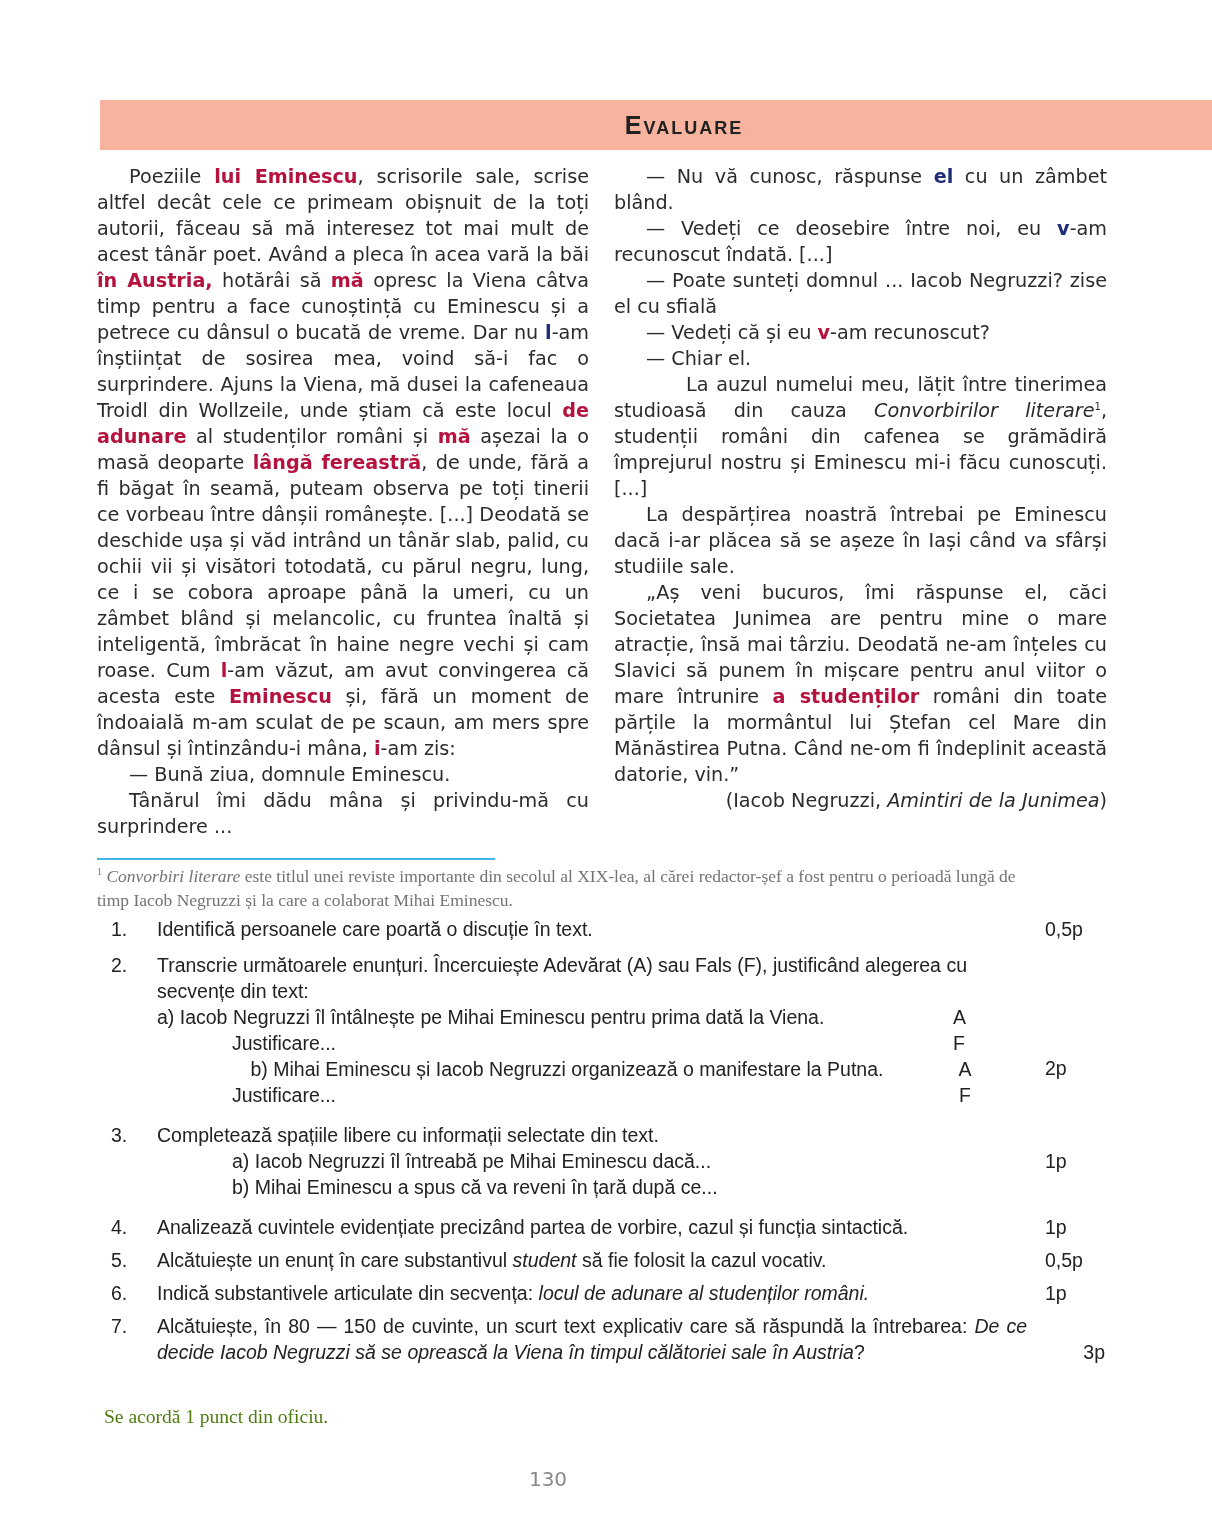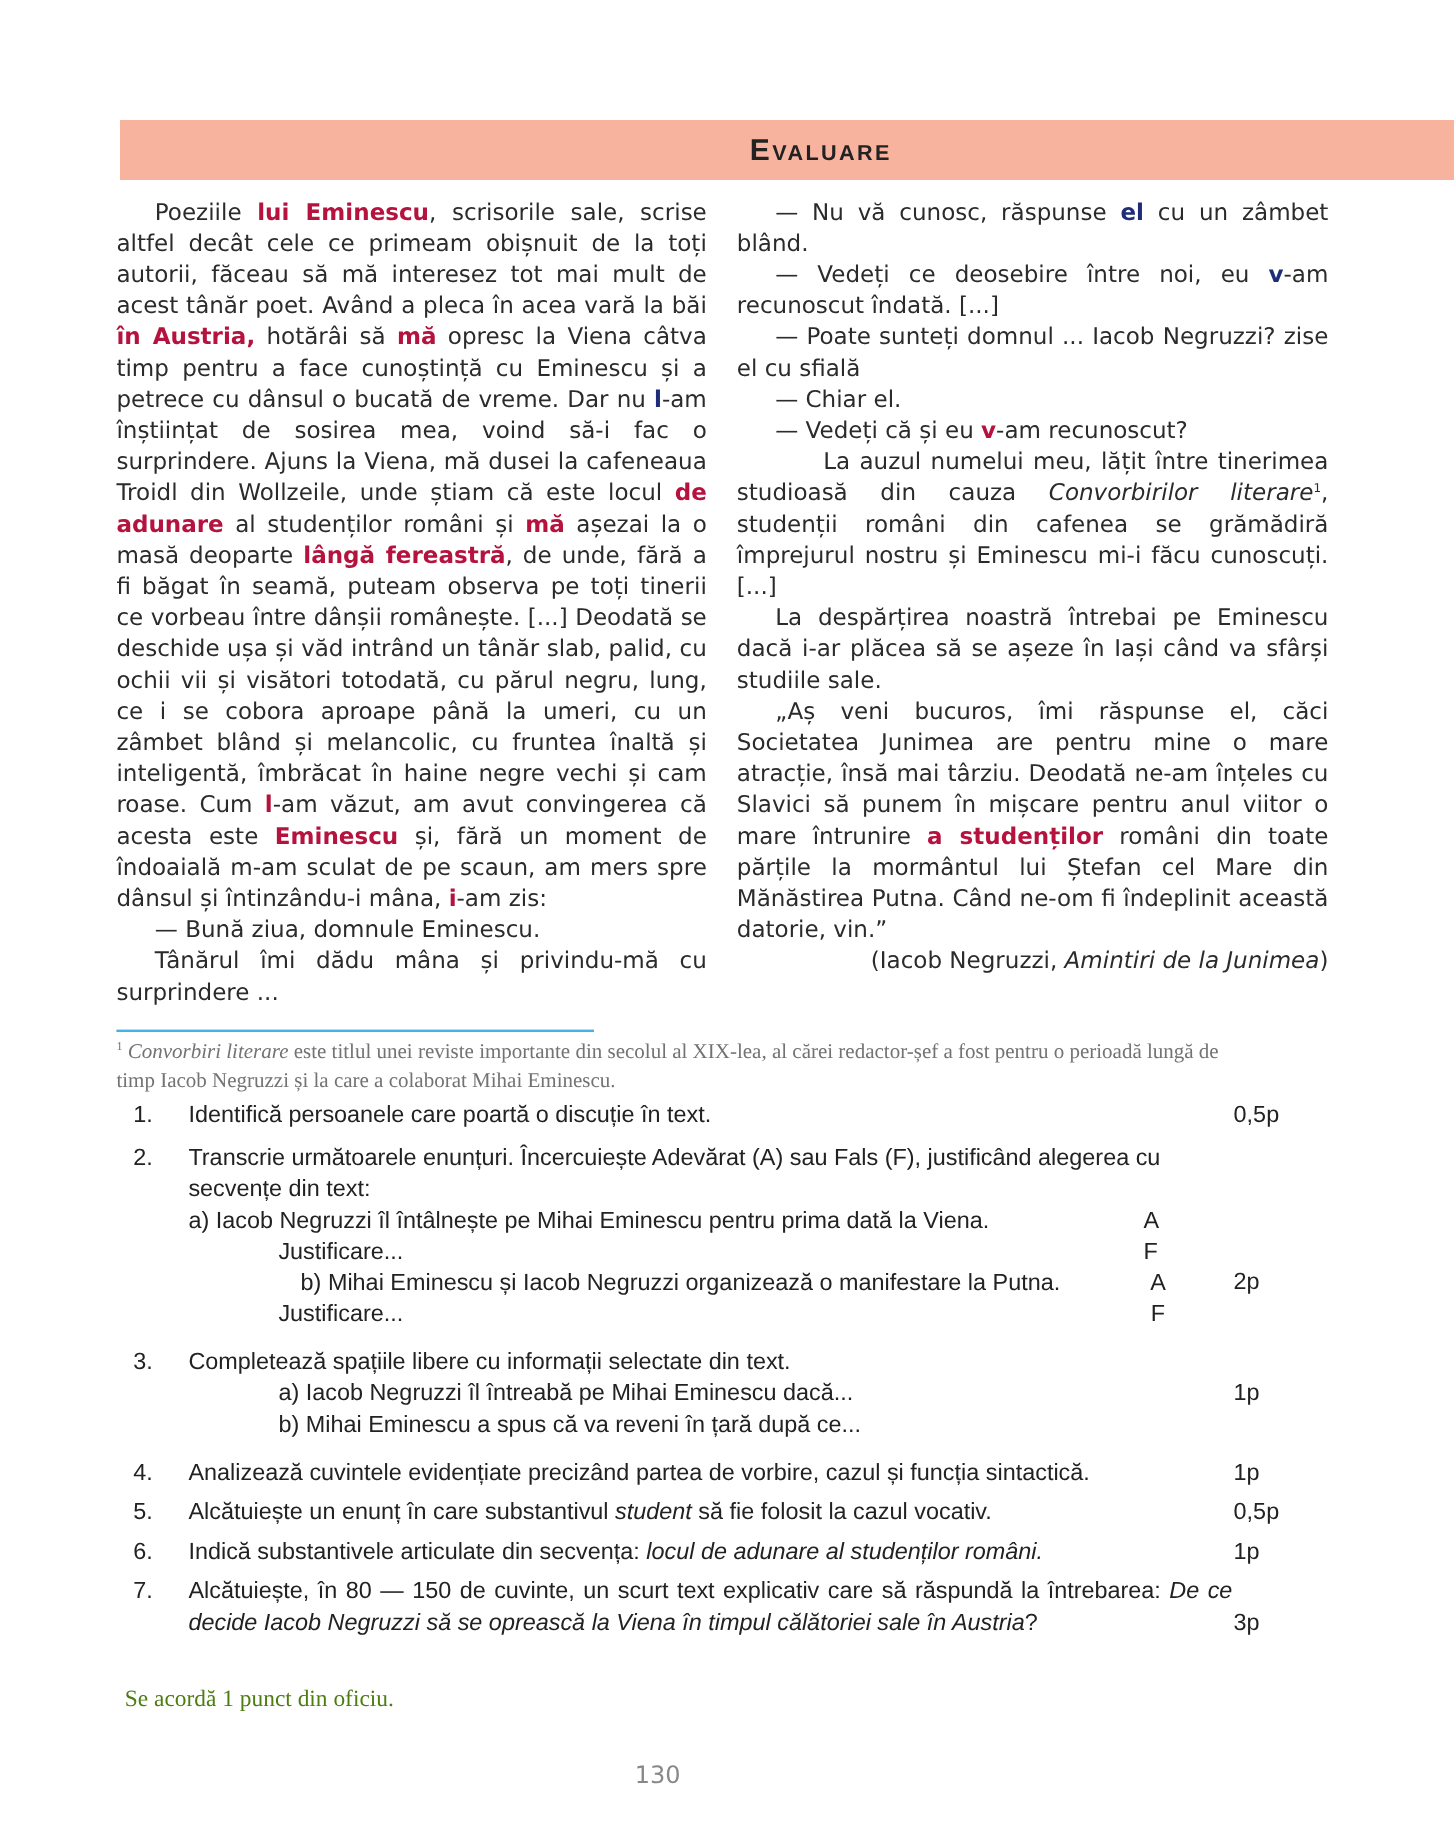--- a/index.html
+++ b/index.html
@@ -20,21 +20,21 @@
   .it { font-style: italic; }
   sup { font-size: 10px; line-height: 0; }
   .fn-rule { position: absolute; left: 97px; top: 858px; width: 398px; height: 2px; background: #43b2e6; }
   .footnote { position: absolute; left: 97px; top: 864px; width: 940px; font-family: "Liberation Serif", serif;
               font-size: 17.5px; line-height: 24px; color: #737373; }
   .questions { position: absolute; left: 97px; top: 916px; width: 1010px; font-family: "Liberation Sans", sans-serif;
                font-size: 19.5px; line-height: 26px; color: #222; }
   .q { position: relative; display: flex; }
   .q-num { width: 60px; flex: 0 0 60px; padding-left: 14px; box-sizing: border-box; }
   .q-body { width: 870px; }
-  .q-pts { position: absolute; right: 19px; width: 60px; text-align: left; }
+  .q-pts { position: absolute; right: 2px; width: 60px; text-align: left; }
   .sub-indent { padding-left: 75px; }
   .just { padding-left: 75px; }
   .af { position: absolute; }
   .footer-note { position: absolute; left: 104px; top: 1406px; font-family: Liberation Serif, serif;
                  font-size: 19.5px; color: #4d7c0f; }
   .page-num { position: absolute; left: 0; width: 1096px; top: 1467px; text-align: center;
               font-size: 20px; color: #888; }
 </style>
 </head>
 <body>
@@ -45,22 +45,22 @@
 
 <div class="col col-left" id="col-left">
     <p class="p"><span>Poeziile </span><span class="hl-red">lui Eminescu</span><span>, scrisorile sale, scrise altfel decât cele ce primeam obișnuit de la toți autorii, făceau să mă interesez tot mai mult de acest tânăr poet. Având a pleca în acea vară la băi </span><span class="hl-red">în Austria,</span><span> hotărâi să </span><span class="hl-red">mă</span><span> opresc la Viena câtva timp pentru a face cunoștință cu Eminescu și a petrece cu dânsul o bucată de vreme. Dar nu </span><span class="hl-blue">l</span><span>-am înștiințat de sosirea mea, voind să-i fac o surprindere. Ajuns la Viena, mă dusei la cafeneaua Troidl din Wollzeile, unde știam că este locul </span><span class="hl-red">de adunare</span><span> al studenților români și </span><span class="hl-red">mă</span><span> așezai la o masă deoparte </span><span class="hl-red">lângă fereastră</span><span>, de unde, fără a fi băgat în seamă, puteam observa pe toți tinerii ce vorbeau între dânșii românește. [...] Deodată se deschide ușa și văd intrând un tânăr slab, palid, cu ochii vii și visători totodată, cu părul negru, lung, ce i se cobora aproape până la umeri, cu un zâmbet blând și melancolic, cu fruntea înaltă și inteligentă, îmbrăcat în haine negre vechi și cam roase. Cum </span><span class="hl-red">l</span><span>-am văzut, am avut convingerea că acesta este </span><span class="hl-red">Eminescu</span><span> și, fără un moment de îndoaială m-am sculat de pe scaun, am mers spre dânsul și întinzându-i mâna, </span><span class="hl-red">i</span><span>-am zis:</span></p>
     <p class="p"><span>— Bună ziua, domnule Eminescu.</span></p>
     <p class="p"><span>Tânărul îmi dădu mâna și privindu-mă cu surprindere ...</span></p>
   </div>
 <div class="col col-right" id="col-right">
     <p class="p"><span>— Nu vă cunosc, răspunse </span><span class="hl-blue">el</span><span> cu un zâmbet blând.</span></p>
     <p class="p"><span>— Vedeți ce deosebire între noi, eu </span><span class="hl-blue">v</span><span>-am recunoscut îndată. [...]</span></p>
     <p class="p"><span>— Poate sunteți domnul ... Iacob Negruzzi? zise el cu sfială</span></p>
+    <p class="p"><span>— Vedeți că și eu </span><span class="hl-red">v</span><span>-am recunoscut?</span></p>
     <p class="p"><span>— Chiar el.</span></p>
-    <p class="p"><span>— Vedeți că și eu </span><span class="hl-red">v</span><span>-am recunoscut?</span></p>
     <p class="p deep"><span>La auzul numelui meu, lățit între tinerimea studioasă din cauza </span><span class="it">Convorbirilor literare</span><sup>1</sup><span>, studenții români din cafenea se grămădiră împrejurul nostru și Eminescu mi-i făcu cunoscuți. [...]</span></p>
     <p class="p"><span>La despărțirea noastră întrebai pe Eminescu dacă i-ar plăcea să se așeze în Iași când va sfârși studiile sale.</span></p>
     <p class="p"><span>„Aș veni bucuros, îmi răspunse el, căci Societatea Junimea are pentru mine o mare atracție, însă mai târziu. Deodată ne-am înțeles cu Slavici să punem în mișcare pentru anul viitor o mare întrunire </span><span class="hl-red">a studenților</span><span> români din toate părțile la mormântul lui Ștefan cel Mare din Mănăstirea Putna. Când ne-om fi îndeplinit această datorie, vin.”</span></p>
     <p class="p src"><span>(Iacob Negruzzi, </span><span class="it">Amintiri de la Junimea</span><span>)</span></p>
   </div>
 
 <div class="fn-rule"></div>
 <div class="footnote">
   <sup>1</sup>
   <span class="it">Convorbiri literare</span><span> este titlul unei reviste importante din secolul al XIX-lea, al cărei redactor-șef a fost pentru o perioadă lungă de timp Iacob Negruzzi și la care a colaborat Mihai Eminescu.</span>
@@ -116,18 +116,18 @@
 
   <div class="q" style="margin-bottom:7px;">
     <span class="q-num">6.</span>
     <span class="q-body"><span>Indică substantivele articulate din secvența: </span><span class="it">locul de adunare al studenților români.</span><span></span></span>
     <span class="q-pts" style="top:0;">1p</span>
   </div>
 
   <div class="q">
     <span class="q-num">7.</span>
     <span class="q-body" style="text-align:justify;"><span>Alcătuiește, în 80 — 150 de cuvinte, un scurt text explicativ care să răspundă la întrebarea: </span><span class="it">De ce decide Iacob Negruzzi să se oprească la Viena în timpul călătoriei sale în Austria</span><span>?</span></span>
-    <span class="q-pts" style="top:26px;">3p</span>
+    <span class="q-pts" style="top:26px;text-align:right;">3p</span>
   </div>
 </div>
 
 <div class="footer-note">Se acordă 1 punct din oficiu.</div>
 <div class="page-num">130</div>
 
 </body></html>

